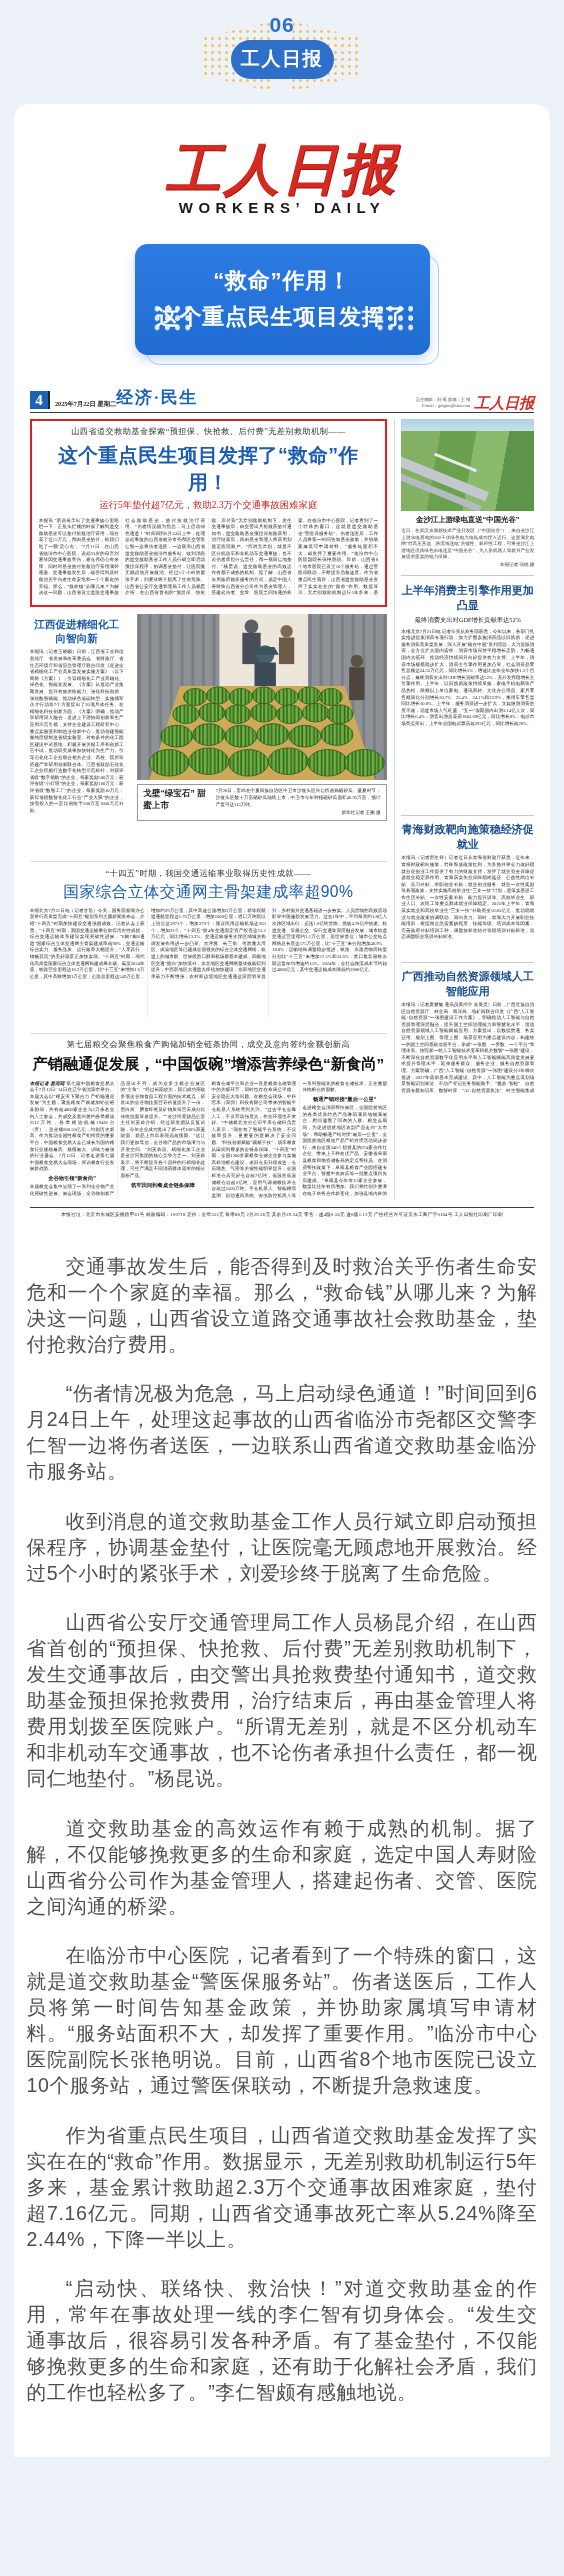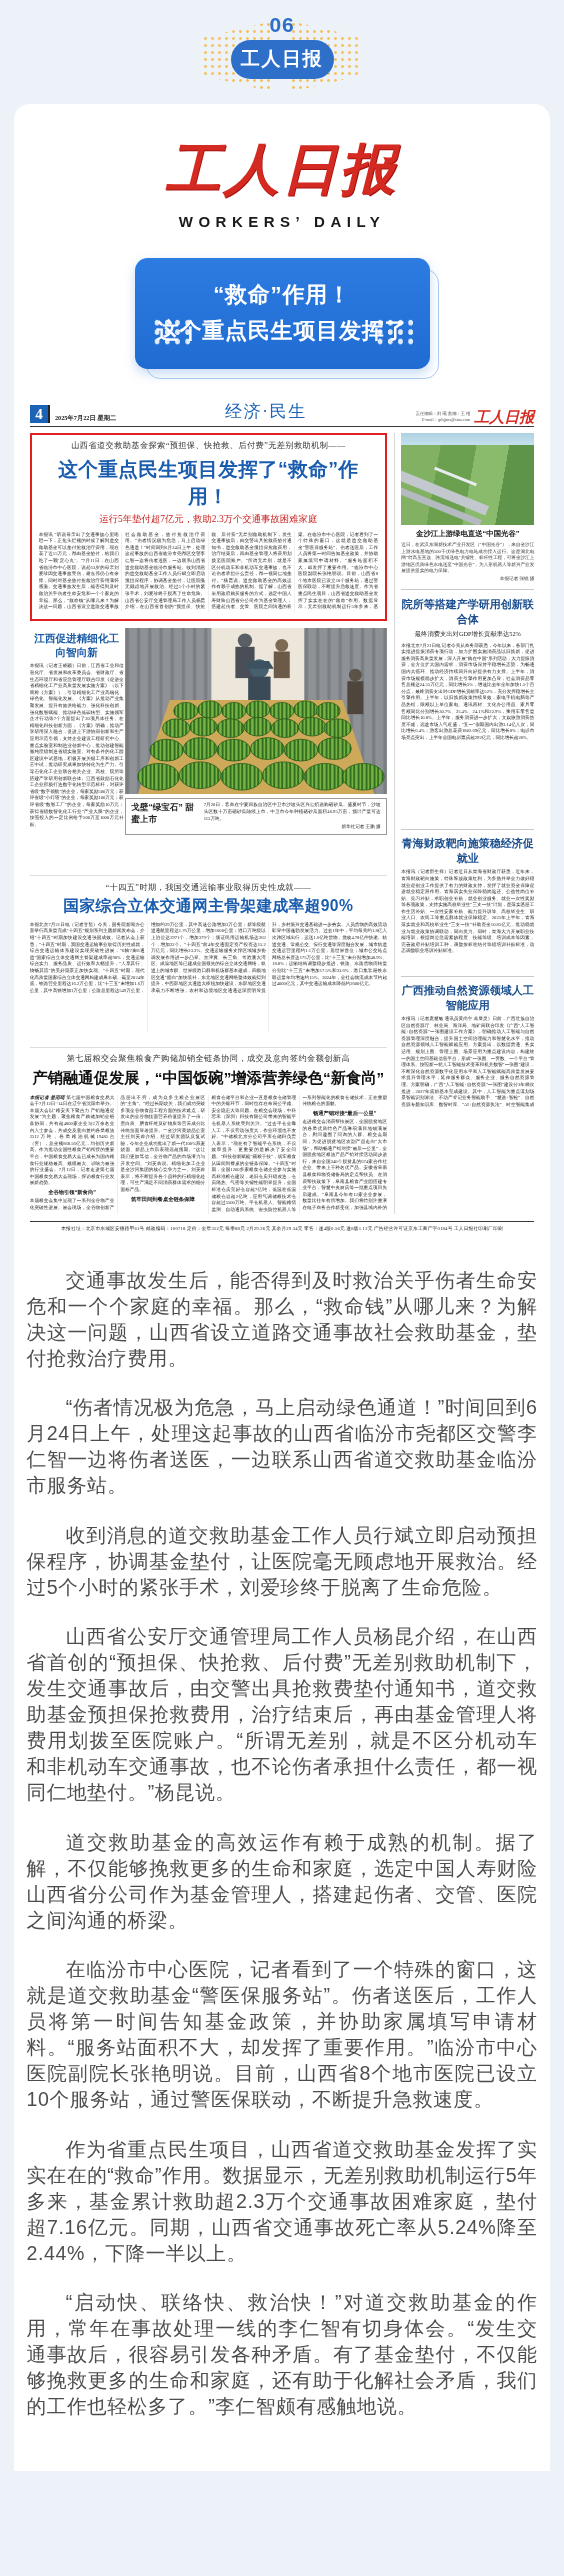--- a/index.html
+++ b/index.html
@@ -33,21 +33,21 @@
     margin:0 14px;background:#ffffff;border-radius:15.7px 15.7px 0 0;
     padding-bottom:20.4px;position:relative;
   }
   .masthead{text-align:center;padding:36px 0 4.7px;}
   .masthead-logo{
     font-family:"DejaVu Serif","Liberation Serif",serif;
     font-size:55px;font-weight:900;color:#d52a21;letter-spacing:3.1px;
     line-height:1.05;font-style:italic;text-shadow:0.8px 0.8px 0 #a31310;
   }
   .masthead-sub{
-    font-size:15px;font-weight:bold;color:#1a1a1a;letter-spacing:5.5px;margin-top:15px;
+    font-size:15px;font-weight:bold;color:#1a1a1a;letter-spacing:5.5px;margin-top:1px;
   }
   
   .banner-wrap{position:relative;width:295px;margin:23.5px auto 0;}
   .banner-wrap::after{
     content:"";position:absolute;left:11px;top:11px;right:-9.4px;bottom:-9.4px;
     border:1.6px solid #aecdf3;border-radius:14px;background:#fff;z-index:0;
   }
   .banner{
     position:relative;z-index:1;background:linear-gradient(180deg,#2d7ce2,#1f6bd2);
     border-radius:12.5px;color:#fff;text-align:center;padding:19px 12.5px 20.4px;
@@ -60,54 +60,54 @@
     background-size:10.2px 9.4px;
   }
   .bdots.l{left:17px;} .bdots.r{right:17px;}
   
   .paper{
     margin:31px 15.7px 0;font-family:"Liberation Serif","DejaVu Serif",serif;color:#222;
   }
   .ptop{display:flex;align-items:flex-end;border-bottom:1.6px solid #3a3a3a;padding-bottom:3.1px;}
   .pno{background:#1c63b5;color:#fff;font-weight:bold;font-size:15px;padding:0.8px 5.5px;border-right:2.4px solid #222;}
   .pdate{font-size:6.3px;margin-left:4.7px;color:#222;font-weight:bold;}
-  .psec{flex:1;text-align:center;color:#1c63b5;font-size:17px;font-weight:400;letter-spacing:1.6px;}
+  .psec{flex:1;color:#1c63b5;font-size:17px;font-weight:700;letter-spacing:1.6px;}
   .pright{text-align:right;font-size:4.3px;color:#555;line-height:6.3px;display:flex;align-items:center;gap:3.9px;}
   .plogo{color:#d52a21;font-size:15px;font-weight:900;font-style:italic;font-family:"DejaVu Serif",serif;}
   .pbody{display:flex;gap:7px;margin-top:5.5px;}
   .pmain{flex:1;min-width:0;}
   .pside{width:133px;border-left:0.8px solid #d9d9d9;padding-left:6.3px;}
   .leadbox{border:2.4px solid #e01f1f;padding:5.5px 7px 7px;}
   .kicker{text-align:center;font-size:8.2px;color:#333;letter-spacing:0.4px;}
   .lead-hl{
     text-align:center;color:#1a5cae;font-size:19.6px;font-weight:900;margin:4.7px 0 3.1px;
     font-family:"Liberation Sans","DejaVu Sans",sans-serif;letter-spacing:0.4px;
   }
   .lead-deck{text-align:center;color:#c9211e;font-size:9.4px;margin-bottom:5.5px;}
   .cols{
     font-size:4.6px;line-height:6.6px;text-align:justify;color:#1d1d1d;overflow:hidden;
   }
   .c4{column-count:4;column-gap:6.3px;column-rule:0.8px solid #eee;height:80px;}
   .c3{column-count:3;column-gap:6.3px;column-rule:0.8px solid #eee;height:110px;}
   .byline{font-weight:bold;font-style:italic;}
   .colhead{display:block;text-align:center;font-size:5.3px;margin:2.4px 0;}
-  .row2{display:flex;gap:1px;margin-top:7px;}
+  .row2{display:flex;gap:13px;margin-top:7px;}
   .art-jx{width:94px;}
   .jx-hl{color:#1b5aa5;font-size:10.6px;font-weight:900;line-height:14px;text-align:center;margin:3.1px 0 4.7px;
          font-family:"Liberation Sans","DejaVu Sans",sans-serif;}
   .jx-cols{height:197px;}
   .melon-wrap{flex:1;min-width:0;}
   .melon-photo{width:100%;height:166px;display:block;}
   .melon-capbox{border:0.8px solid #9a9a9a;margin-top:3.9px;padding:3.9px 5.5px;display:flex;gap:5.5px;align-items:flex-start;}
   .melon-title{font-size:8.6px;font-weight:900;width:67px;line-height:11.8px;
                font-family:Liberation Sans, sans-serif;}
   .melon-note{flex:1;font-size:4.6px;line-height:6.6px;text-align:justify;color:#1d1d1d;}
   .credit{display:block;text-align:right;font-size:4.6px;margin-top:1.6px;}
   .art-block{margin-top:15px;border-top:0.8px solid #ddd;padding-top:5.5px;}
-  .tr-hl{text-align:center;color:#1a5cae;font-size:15.7px;font-weight:700;margin:3.1px 0 4.7px;letter-spacing:0.4px;
+  .tr-hl{text-align:center;color:#1a5cae;font-size:15.7px;font-weight:400;margin:3.1px 0 4.7px;letter-spacing:0.4px;
          font-family:"Liberation Sans","DejaVu Sans",sans-serif;}
   .gr-hl{text-align:center;color:#111;font-size:15.3px;font-weight:900;margin:3.9px 0 5.5px;
          font-family:"Liberation Sans","DejaVu Sans",sans-serif;}
   .grain-cols{column-count:4;column-gap:6.3px;column-rule:0.8px solid #eee;height:119px;}
   
   .photo1{
     width:100%;height:92px;position:relative;overflow:hidden;
     background:
       linear-gradient(180deg,#aed2e2 0,#c4e0ec 13%,rgba(0,0,0,0) 13%),
       linear-gradient(100deg,#83b164 0 28%,#6ba04f 28% 52%,#8aba6b 52% 74%,#5e934a 74%);
@@ -287,21 +287,21 @@
       </div>
 
       <div class="pside">
         <div class="photo1"></div>
         <div class="s-cap">金沙江上游绿电直送“中国光谷”</div>
         <div class="s-note">
           <span>近日，在武汉东湖新技术产业开发区（“中国光谷”），来自金沙江上游水电基地的500千伏绿色电力电站成功接入运行。这是湖北电网“特高压直连、跨流域送电”关键性、标杆性工程，可将金沙江上游地区优质绿色水电送至“中国光谷”，为人形机器人等新兴产业发展提供坚实的电力保障。</span>
           <span class="credit">本报记者 张锐 摄</span>
         </div>
         <hr class="s-hr">
-        <div class="s-hl">院所等搭建产学研用创新联合体</div>
+        <div class="s-hl">上半年消费主引擎作用更加凸显</div>
         <div class="s-deck">最终消费支出对GDP增长贡献率达52%</div>
         <div class="s-text h230">
           <span>本报北京7月21日电 记者今天从商务部获悉，今年以来，各部门扎实推进提振消费专项行动，加力扩围实施消费品以旧换新，促进服务消费高质量发展，深入开展“购在中国”系列活动，大力提振消费，全方位扩大国内需求，消费市场保持平稳增长态势，为畅通国内大循环、推动经济持续回升向好提供有力支撑。上半年，消费市场规模稳步扩大，消费主引擎作用更加凸显，社会消费品零售总额达24.55万亿元，同比增长5%，增速比去年全年加快1.5个百分点，最终消费支出对GDP增长贡献率达52%，充分发挥稳增长主引擎作用。上半年，以旧换新政策持续显效，家电手机电脑等产品热销，限额以上单位家电、通讯器材、文化办公用品、家具零售额同比分别增长30.7%、25.4%、24.1%和22.9%，乘用车零售量同比增长10.8%。上半年，服务消费进一步扩大，文娱旅游消费热度不减，远途市场人气旺盛，“五一”假期国内出游3.14亿人次，同比增长6.4%；游客出游总花费1802.69亿元，同比增长8%；电影市场亮点突出，上半年全国电影票房超292亿元，同比增长超20%。</span>
         </div>
         <hr class="s-hr">
         <div class="s-hl">青海财政靶向施策稳经济促就业</div>
         <div class="s-text h128">
           <span>本报讯（记者邢生祥）记者近日从青海省财政厅获悉，近年来，青海财政靶向施策，特殊释放政策红利，为多措并举全力做好稳就业促创业工作提供了有力的财政支持，发挥了就业资金保障促进就业稳定器作用。青海落实失业保险稳岗返还、公益性岗位补贴、见习补贴，求职创业补贴，就业创业服务、就业一次性奖励等各项政策，支持实施高校毕业生“三支一扶”计划，是落实基层工作生活补贴、一次性安家补贴、能力提升训等、高校毕业生、职业人口、农民工等重点群体就业保障稳定。2025年上半年，青海落实就业和高校毕业生“三支一扶”补助资金10.85亿元，推动稳就业与就业政策协调联动，同向发力。同时，青海大力开展职业技能培训，根据岗位急需紧缺程度、技能等级、培训成本等因素，完善政府补贴培训工种，调整按标准结付等级培训补贴标准，动态调整职业培训补贴标准。</span>
         </div>
         <hr class="s-hr">

